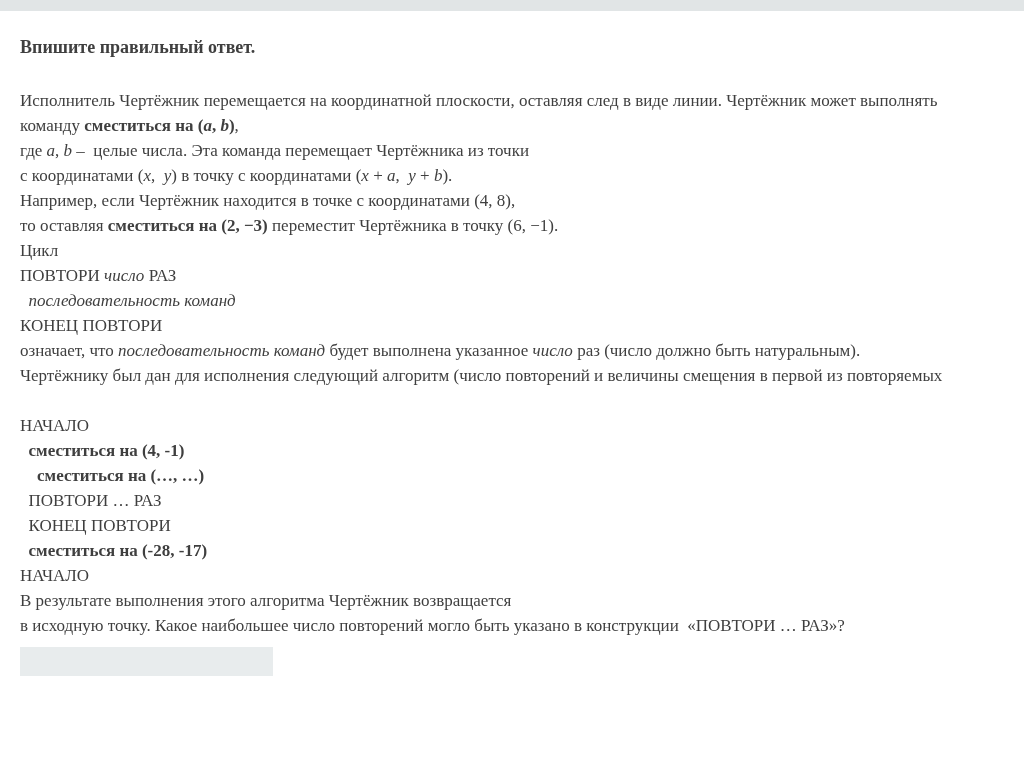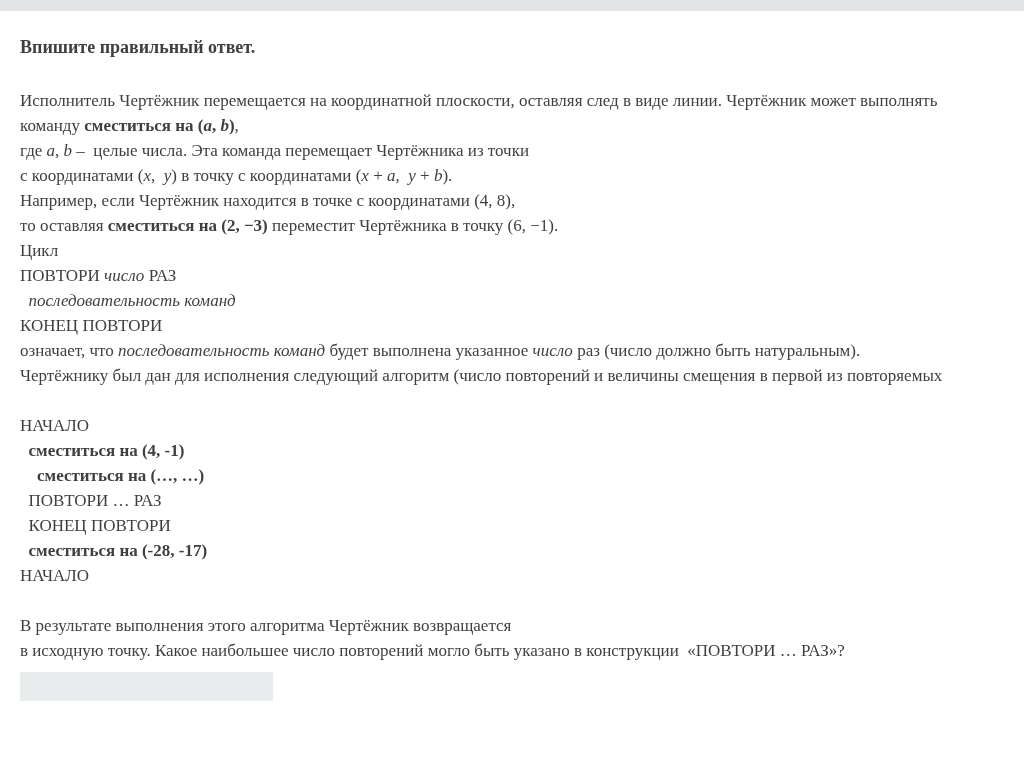--- a/index.html
+++ b/index.html
@@ -31,21 +31,21 @@
     white-space: pre;
   }
   .block .line {
     white-space: pre;
     height: 25px;
     line-height: 25px;
   }
   #desc-block     { margin-top: 28px; }
   #task-block     { }
   #algo-block     { margin-top: 25px; }
-  #question-block { margin-top: 25px; }
+  #question-block { }
   .s-n  { font-weight: normal; font-style: normal; }
   .s-b  { font-weight: bold;   font-style: normal; }
   .s-i  { font-weight: normal; font-style: italic; }
   .s-bi { font-weight: bold;   font-style: italic; }
   .answer {
     display: block;
     margin-top: 9px;
     width: 253px;
     height: 29px;
     background: #e8eced;

